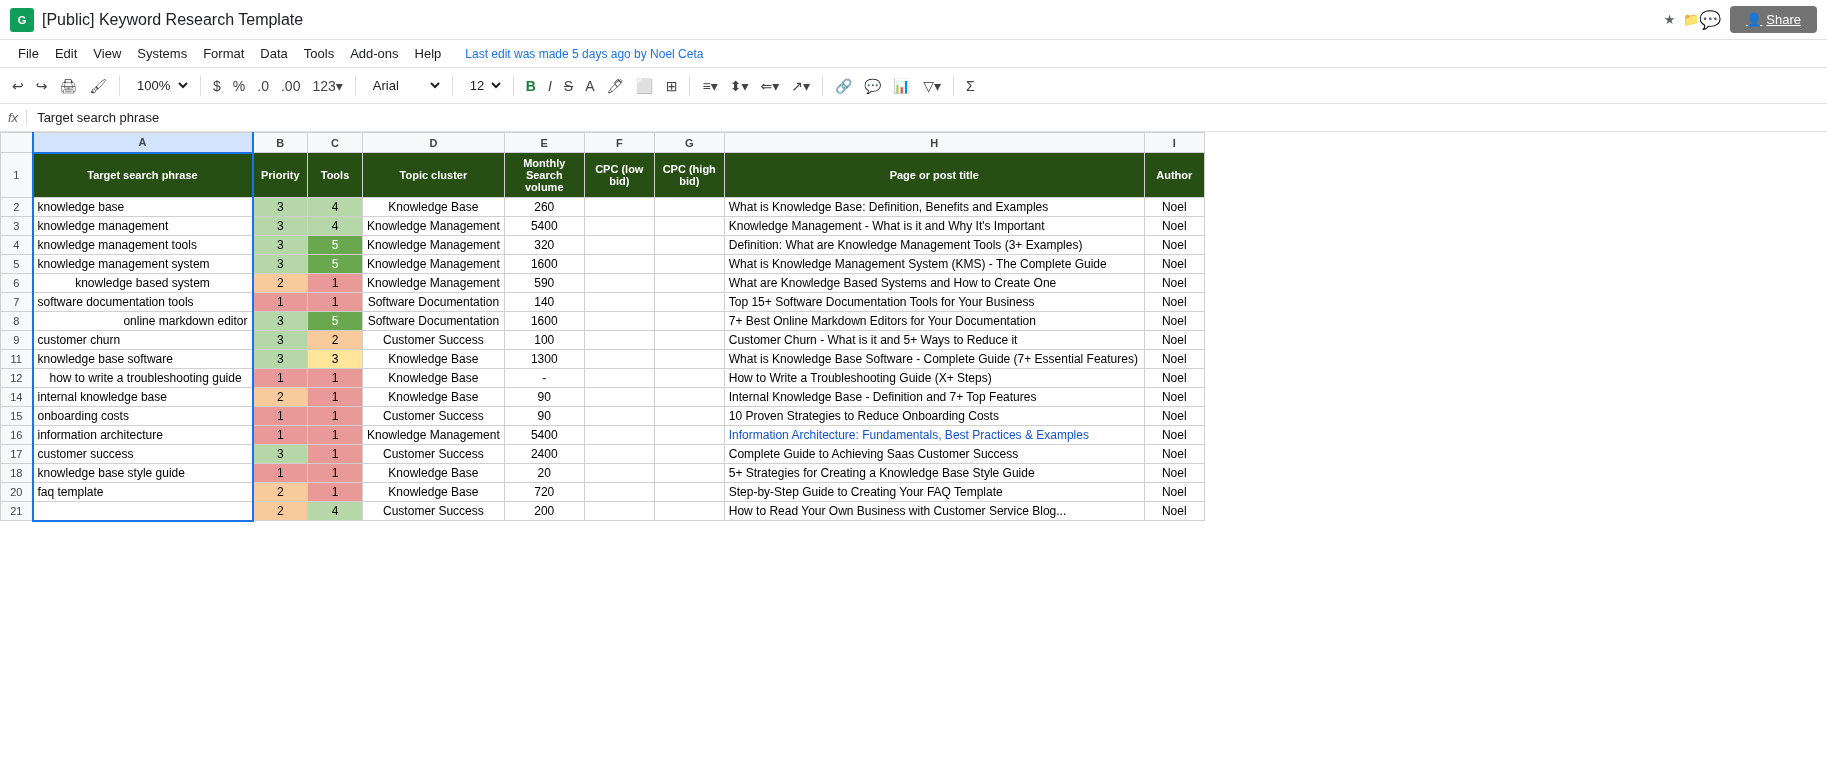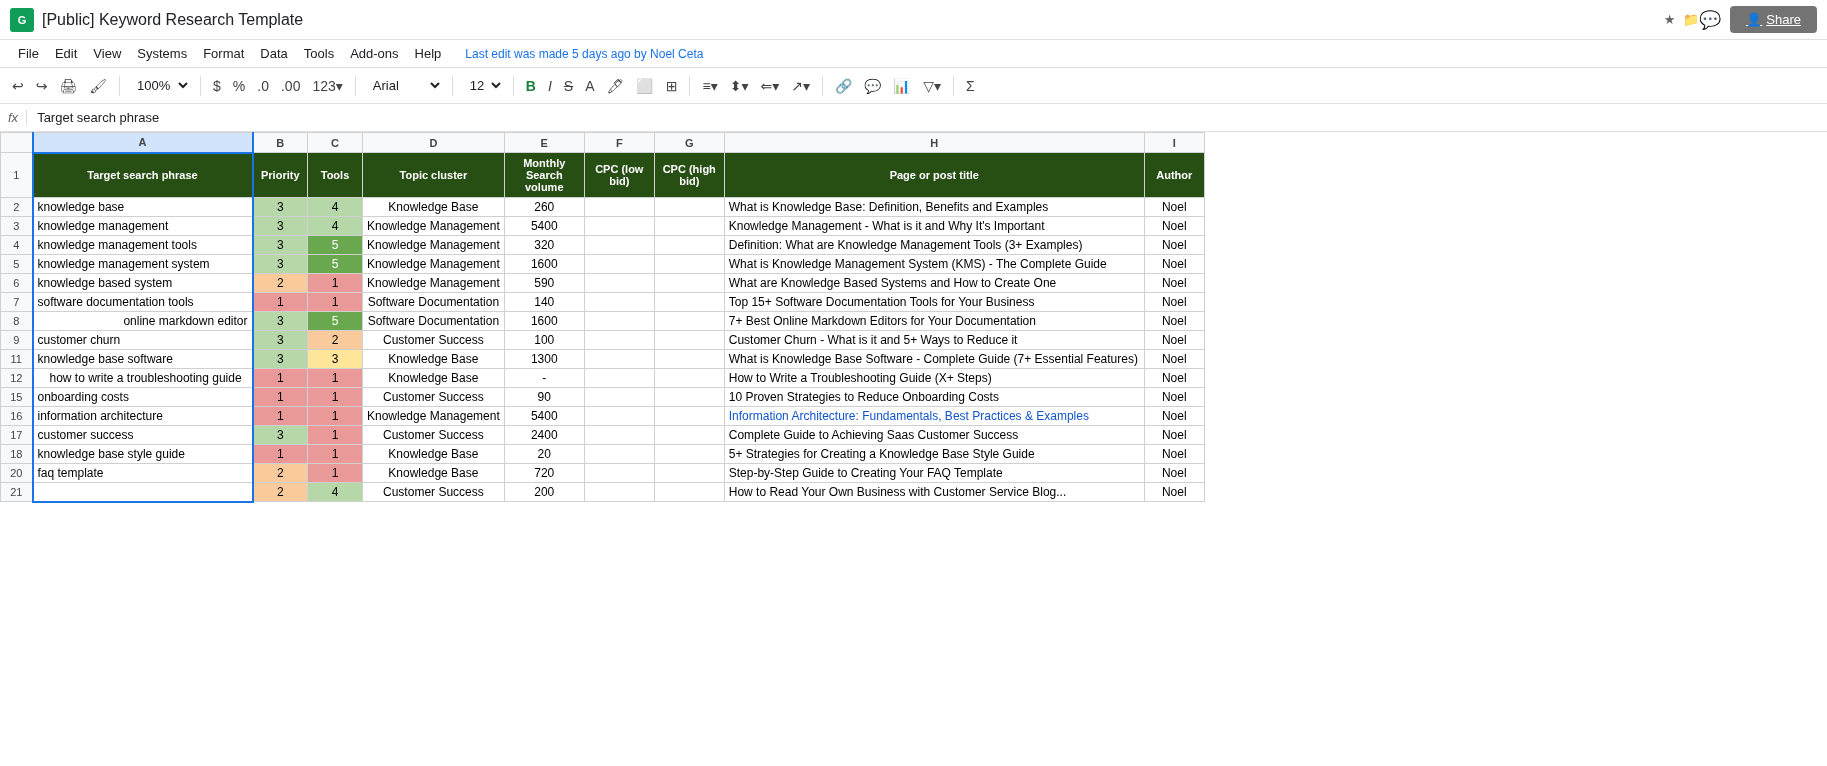--- a/index.html
+++ b/index.html
@@ -259,21 +259,21 @@
           <td class="data-cell cell-center sta-5">5</td>
           <td class="data-cell cell-center">Knowledge Management</td>
           <td class="data-cell cell-center">1600</td>
           <td class="data-cell cell-center"></td>
           <td class="data-cell cell-center"></td>
           <td class="data-cell ">What is Knowledge Management System (KMS) - The Complete Guide</td>
           <td class="data-cell cell-center">Noel</td>
         </tr>
         <tr>
           <td class="row-header">6</td>
-          <td class="data-cell" style="border-left: 2px solid rgb(26, 115, 232); border-right: 2px solid rgb(26, 115, 232);">knowledge based system</td>
+          <td class="data-cell" style="border-left: 2px solid rgb(26, 115, 232); border-right: 2px solid rgb(26, 115, 232); text-align: center;">knowledge based system</td>
           <td class="data-cell cell-center pri-2">2</td>
           <td class="data-cell cell-center sta-1">1</td>
           <td class="data-cell cell-center">Knowledge Management</td>
           <td class="data-cell cell-center">590</td>
           <td class="data-cell cell-center"></td>
           <td class="data-cell cell-center"></td>
           <td class="data-cell ">What are Knowledge Based Systems and How to Create One</td>
           <td class="data-cell cell-center">Noel</td>
         </tr>
         <tr>
@@ -327,20 +327,32 @@
         <tr>
           <td class="row-header">12</td>
           <td class="data-cell" style="border-left: 2px solid rgb(26, 115, 232); border-right: 2px solid rgb(26, 115, 232); padding-left: 16px;">how to write a troubleshooting guide</td>
           <td class="data-cell cell-center pri-1">1</td>
           <td class="data-cell cell-center sta-1">1</td>
           <td class="data-cell cell-center">Knowledge Base</td>
           <td class="data-cell cell-center">-</td>
           <td class="data-cell cell-center"></td>
           <td class="data-cell cell-center"></td>
           <td class="data-cell ">How to Write a Troubleshooting Guide (X+ Steps)</td>
+          <td class="data-cell cell-center">Noel</td>
+        </tr>
+        <tr>
+          <td class="row-header">14</td>
+          <td class="data-cell" style="border-left: 2px solid rgb(26, 115, 232); border-right: 2px solid rgb(26, 115, 232);">internal knowledge base</td>
+          <td class="data-cell cell-center pri-2">2</td>
+          <td class="data-cell cell-center sta-1">1</td>
+          <td class="data-cell cell-center">Knowledge Base</td>
+          <td class="data-cell cell-center">90</td>
+          <td class="data-cell cell-center"></td>
+          <td class="data-cell cell-center"></td>
+          <td class="data-cell ">Internal Knowledge Base - Definition and 7+ Top Features</td>
           <td class="data-cell cell-center">Noel</td>
         </tr>
         <tr>
           <td class="row-header">15</td>
           <td class="data-cell" style="border-left: 2px solid rgb(26, 115, 232); border-right: 2px solid rgb(26, 115, 232);">onboarding costs</td>
           <td class="data-cell cell-center pri-1">1</td>
           <td class="data-cell cell-center sta-1">1</td>
           <td class="data-cell cell-center">Customer Success</td>
           <td class="data-cell cell-center">90</td>
           <td class="data-cell cell-center"></td>

